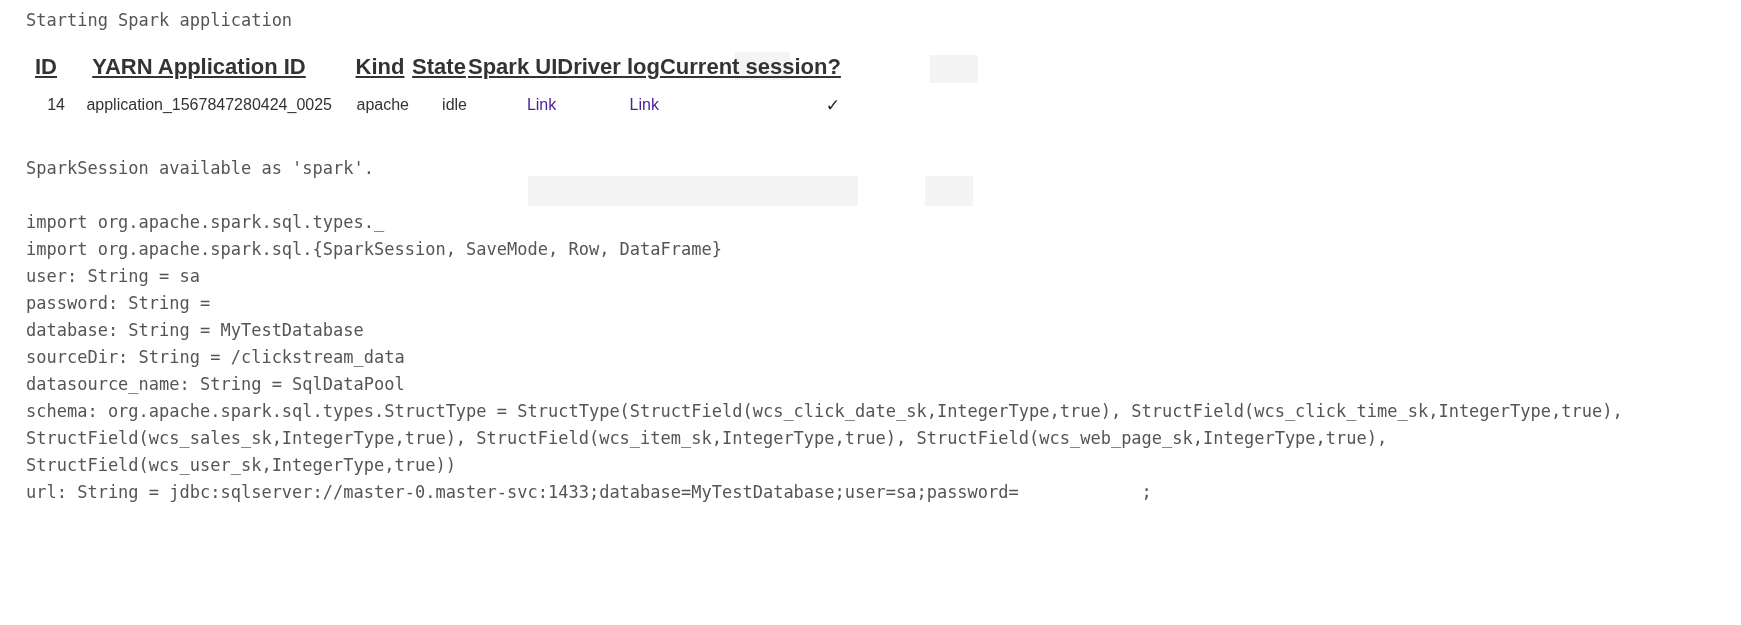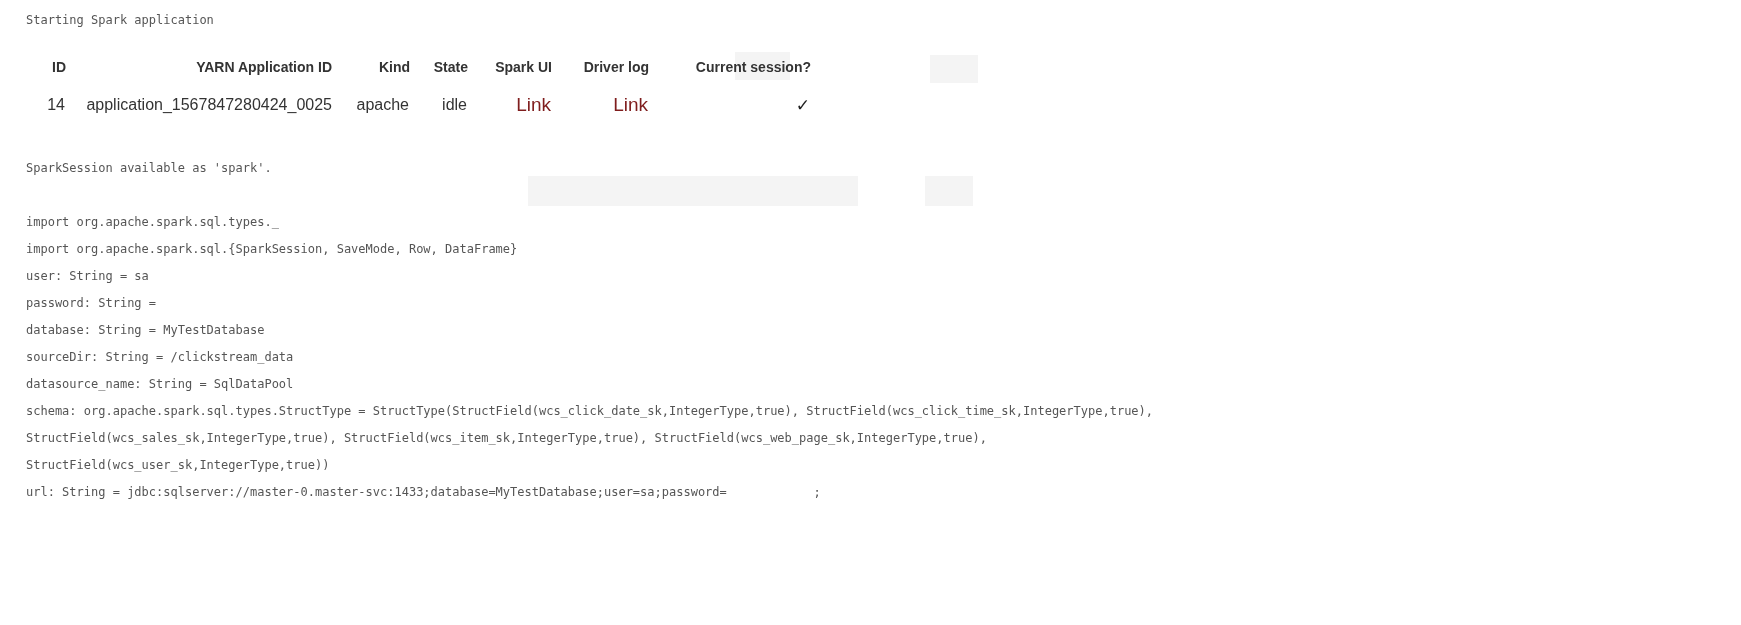--- a/index.html
+++ b/index.html
@@ -27,71 +27,72 @@
     background: #f4f4f4;
     pointer-events: none;
   }
   .g1 { left: 735px; top: 52px; width: 55px; height: 28px; }
   .g2 { left: 930px; top: 55px; width: 48px; height: 28px; }
   .g3 { left: 528px; top: 176px; width: 330px; height: 30px; }
   .g4 { left: 925px; top: 176px; width: 48px; height: 30px; }
 
   .console-line {
     font-family: "DejaVu Sans Mono", "Liberation Mono", monospace;
-    font-size: 12px;
+    font-size: 17px;
     line-height: 27px;
     color: #555555;
     white-space: pre;
     letter-spacing: 0px;
   }
   .starting {
     position: absolute;
     left: 26px;
     top: 7px;
   }
 
   table.spark-table {
     position: absolute;
     left: 26px;
     top: 50px;
     border-collapse: collapse;
     border-spacing: 0;
   }
   table.spark-table th {
     font-family: "Liberation Sans", sans-serif;
-    font-size: 14px;
+    font-size: 22px;
     font-weight: 700;
     color: #333333;
-    text-align: right;
+    text-align: center;
     padding: 0 0 0 0;
     height: 34px;
     vertical-align: middle;
     white-space: nowrap;
+    text-decoration: underline;
   }
   table.spark-table td {
     font-family: "Liberation Sans", sans-serif;
     font-size: 16px;
     font-weight: 400;
     color: #333333;
     text-align: right;
     height: 40px;
     vertical-align: middle;
     white-space: nowrap;
   }
   .col-id      { width: 38px; }
   .col-yarn    { width: 265px; padding-right: 18px !important; }
   .col-kind    { width: 58px; }
   .col-state   { width: 56px; }
   .col-sparkui { width: 82px; }
   .col-driver  { width: 95px; }
   .col-session { width: 160px; }
   a.cell-link {
-    color: #7f1d1d;
+    color: #4c1d95;
     text-decoration: none;
-    font-size: 19px;
+    font-size: 16px;
   }
   .check {
     font-size: 17px;
     color: #222222;
   }
 
   .console-block {
     position: absolute;
     left: 26px;
     top: 155px;

